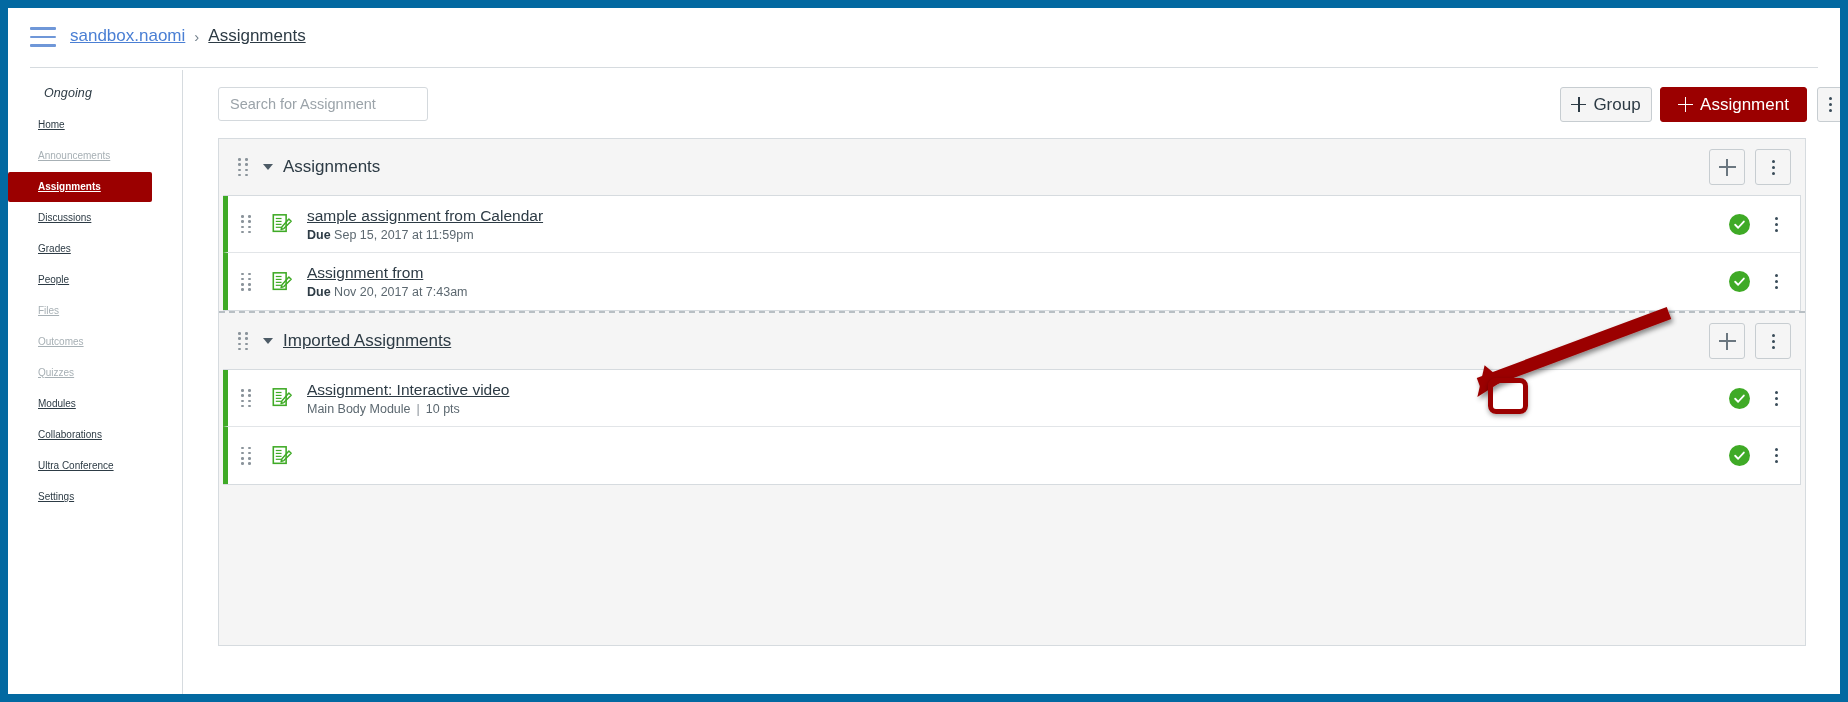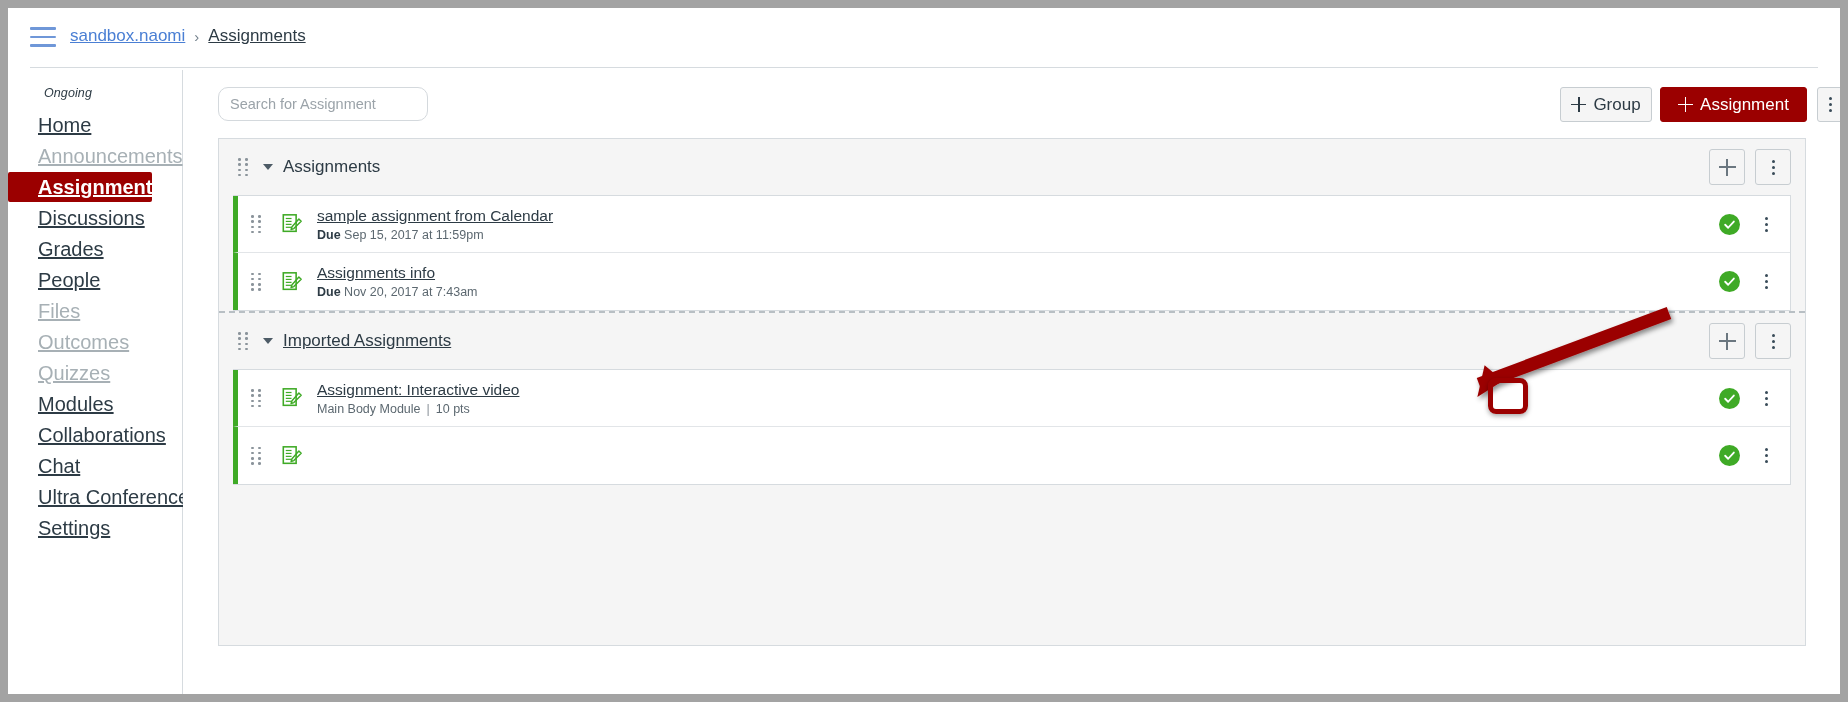--- a/index.html
+++ b/index.html
@@ -10,21 +10,21 @@
     background: #000;
     font-family: "Liberation Sans", sans-serif;
     overflow: hidden;
   }
 
   
   #frame {
     position: absolute;
     left: 0; top: 0;
     width: 1848px; height: 702px;
-    background: #a3a3a3;
+    background: #0369a1;
   }
   #page {
     position: absolute;
     left: 8px; top: 8px;
     width: 1832px; height: 686px;
     background: #ffffff;
     overflow: hidden;
   }
 
   
@@ -100,21 +100,21 @@
     position: absolute;
     left: 0; top: 40px;
     width: 175px;
   }
   .nav-item {
     display: block;
     height: 30px;
     line-height: 30px;
     padding-left: 30px;
     margin-bottom: 1px;
-    font-size: 20px;
+    font-size: 10px;
     color: #2d3b45;
     text-decoration: underline;
     cursor: pointer;
     white-space: nowrap;
   }
   .nav-item.muted {
     color: #a7b0b5;
   }
   .nav-item.active {
     background: #9b0000;
@@ -137,21 +137,21 @@
   #toolbar {
     position: absolute;
     left: 0; top: 0;
     width: 1657px; height: 68px;
   }
   #search-input {
     position: absolute;
     left: 35px; top: 17px;
     width: 210px; height: 34px;
     border: 1px solid #d4d9dd;
-    border-radius: 10px;
+    border-radius: 3px;
     background: #ffffff;
     font-family: "Liberation Sans", sans-serif;
     font-size: 14.5px;
     color: #2d3b45;
     padding: 0 11px;
     outline: none;
   }
   #search-input::placeholder { color: #9ba3a9; }
 
   .tb-btn {
@@ -285,21 +285,21 @@
     justify-content: center;
     cursor: pointer;
     color: #6b7780;
   }
   .gh-btn .plus-glyph { margin-right: 0; width: 17px; height: 17px; }
   .gh-btn .plus-glyph::before { top: 7.6px; width: 17px; }
   .gh-btn .plus-glyph::after { left: 7.6px; height: 17px; }
 
   
   .rows {
-    margin: 0 14px;
+    margin: 0 4px;
     background: #ffffff;
     border: 1px solid #d6dbdf;
     border-left: none;
   }
   .arow {
     position: relative;
     height: 57px;
     background: #ffffff;
     border-left: 5px solid #3faa26;
     border-bottom: 1px solid #e2e5e8;
@@ -412,21 +412,20 @@
           <a class="nav-item muted">Announcements</a>
           <a class="nav-item active">Assignments</a>
           <a class="nav-item">Discussions</a>
           <a class="nav-item">Grades</a>
           <a class="nav-item">People</a>
           <a class="nav-item muted">Files</a>
           <a class="nav-item muted">Outcomes</a>
           <a class="nav-item muted">Quizzes</a>
           <a class="nav-item">Modules</a>
           <a class="nav-item">Collaborations</a>
-          <a class="nav-item">Chat</a>
           <a class="nav-item">Ultra Conference</a>
           <a class="nav-item">Settings</a>
         </div>
   </nav>
 
   <div id="main">
 
     <div id="toolbar">
       <input id="search-input" type="text" placeholder="Search for Assignment" style="">
 
@@ -533,21 +532,21 @@
                   <g fill="none" stroke="#3faa26" stroke-width="1.7">
                     <rect x="2.5" y="2" width="14" height="18"></rect>
                     <line x1="5.2" y1="6" x2="11.5" y2="6" stroke-width="1.3"></line>
                     <line x1="5.2" y1="9.2" x2="11.5" y2="9.2" stroke-width="1.3"></line>
                     <line x1="5.2" y1="12.4" x2="11.5" y2="12.4" stroke-width="1.3"></line>
                     <line x1="5.2" y1="15.6" x2="11.5" y2="15.6" stroke-width="1.3"></line>
                   </g>
                   <path d="M19.5 6.5 L22 9 L14 17 L11 18 L12 15 Z" fill="none" stroke="#3faa26" stroke-width="1.6" stroke-linejoin="round"></path>
                 </svg>
                 <div class="arow-text">
-                  <a class="arow-title">Assignments info</a>
+                  <a class="arow-title">Assignment from</a>
                   <div class="arow-meta"><b>Due</b> <span>Nov 20, 2017 at 7:43am</span></div>
                 </div>
                 <div class="arow-actions">
                   <div class="pub-check">
                     <svg viewBox="0 0 24 24" width="13" height="13">
                       <path d="M4 12.5 L9.5 18 L20 6.5" fill="none" stroke="#ffffff" stroke-width="3.4" stroke-linecap="round" stroke-linejoin="round"></path>
                     </svg>
                   </div>
                   <div class="row-kebab">
                     <span class="kebab">

